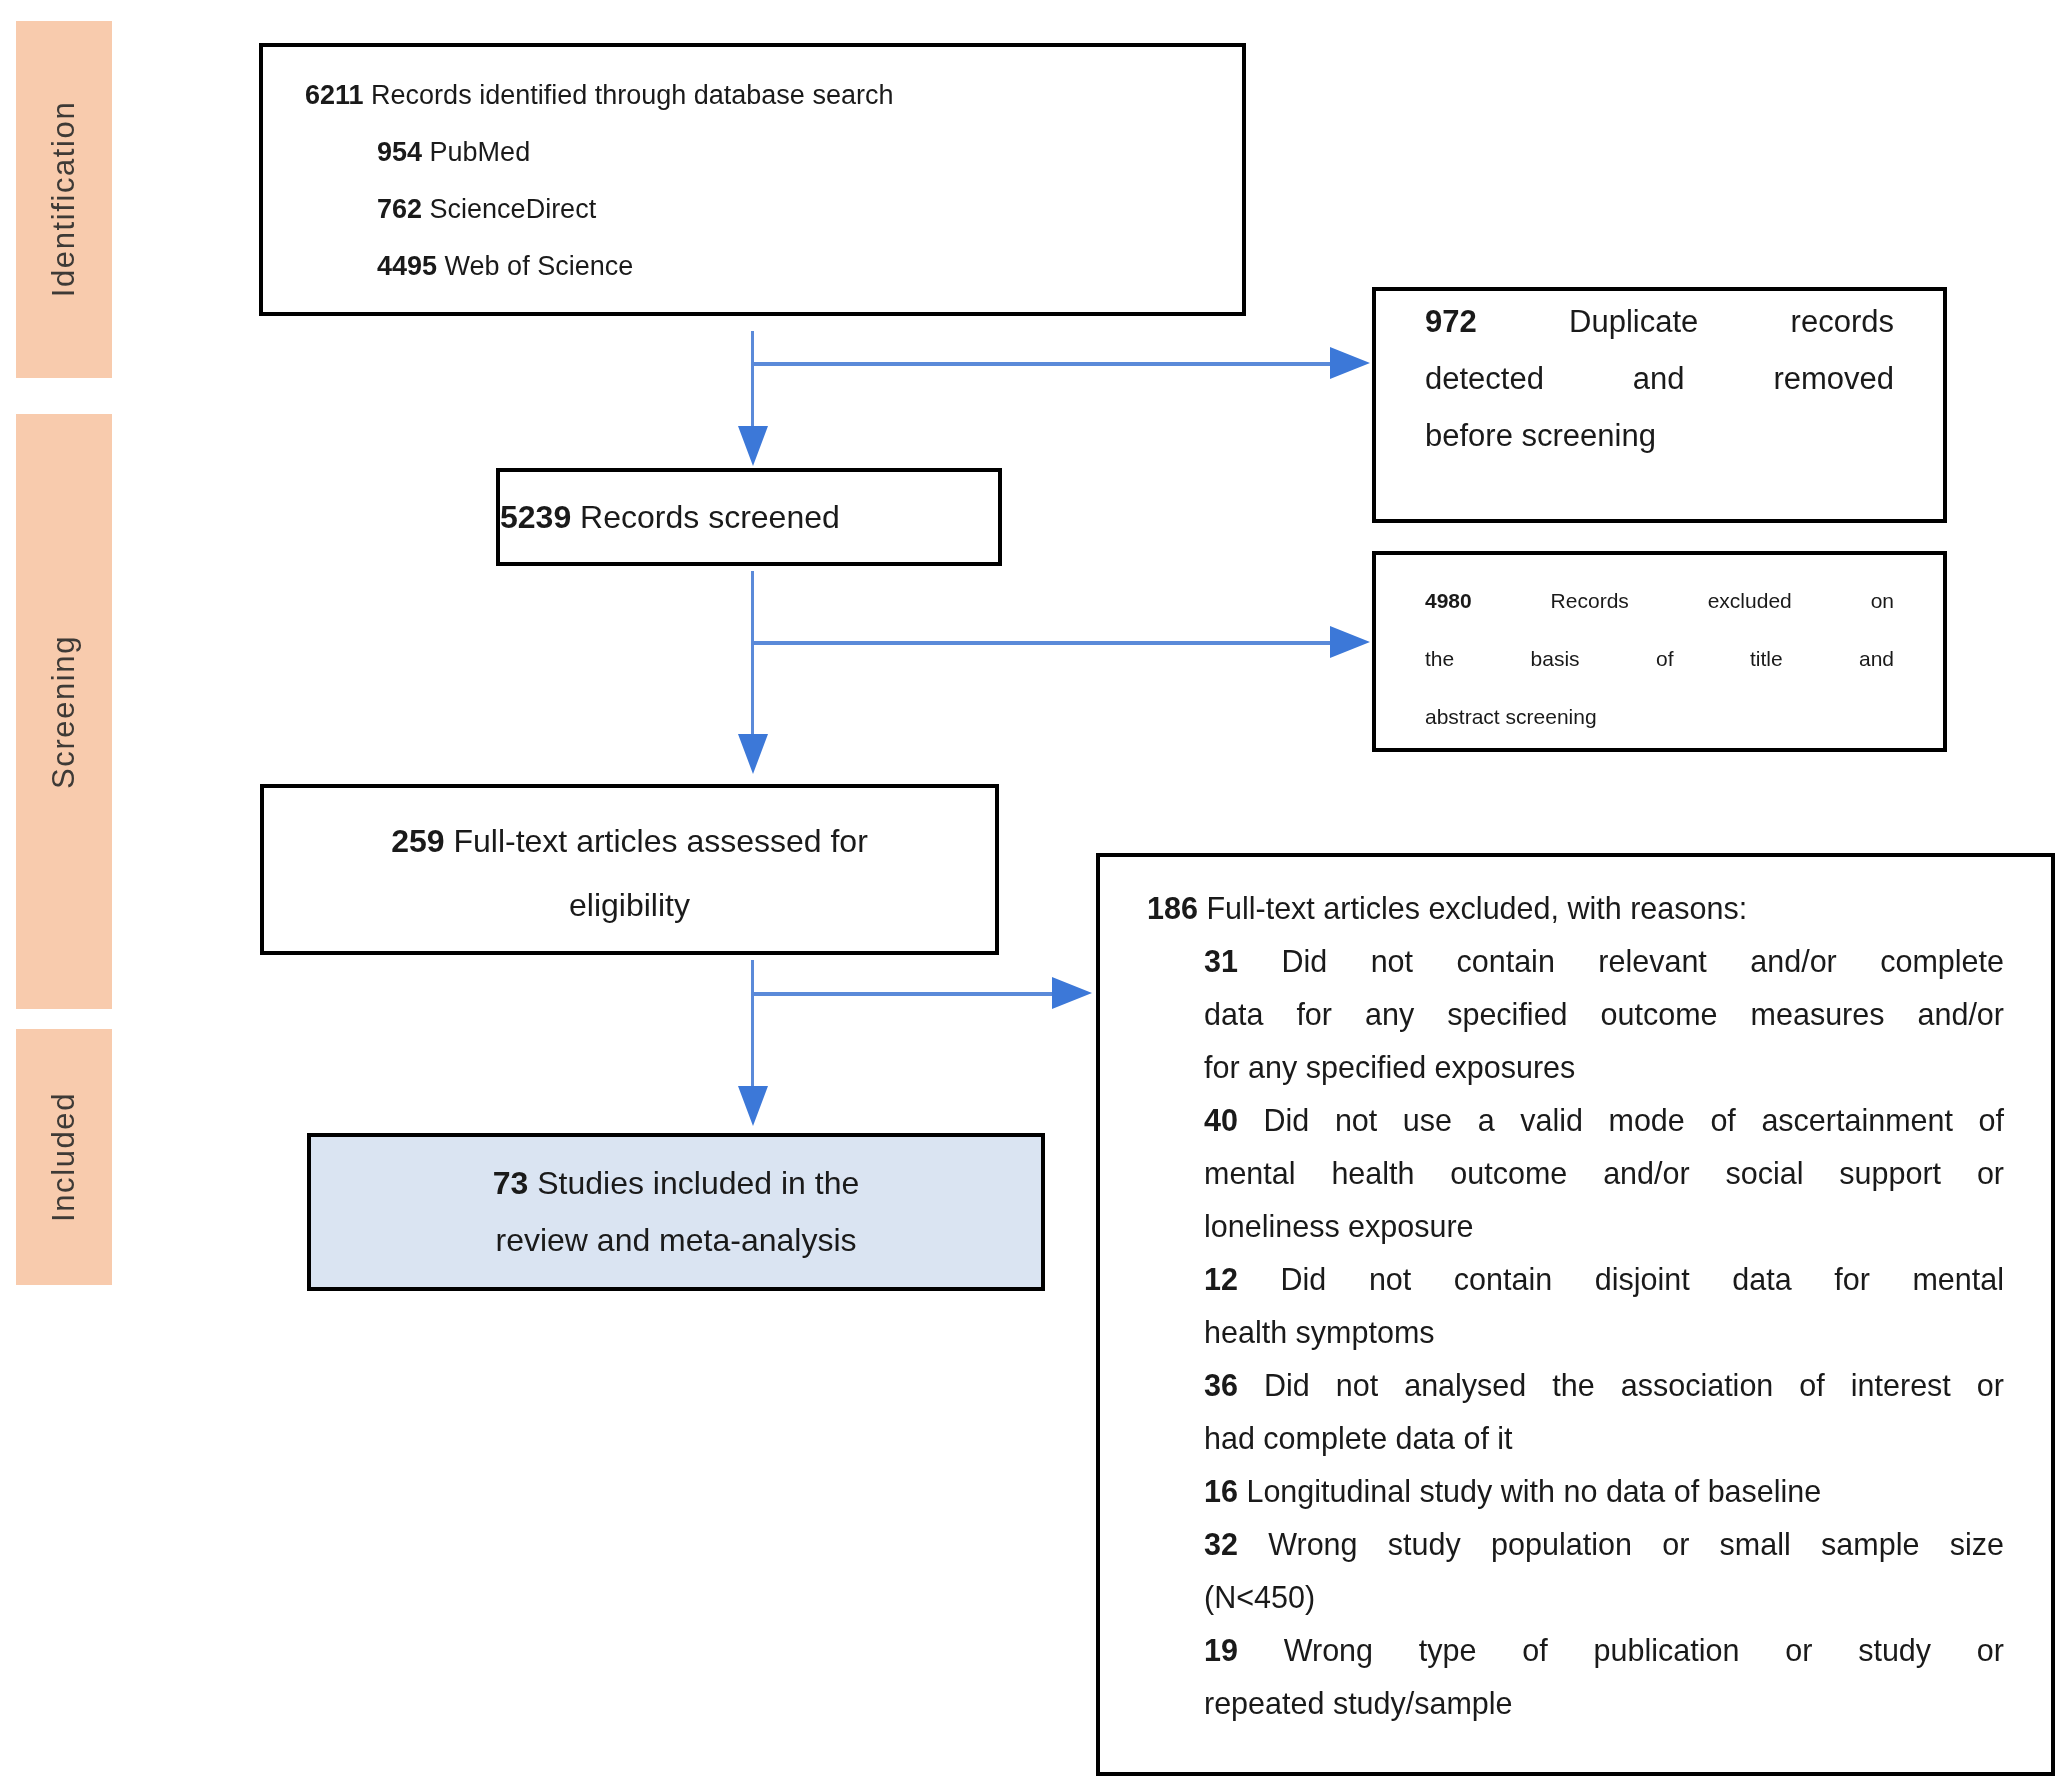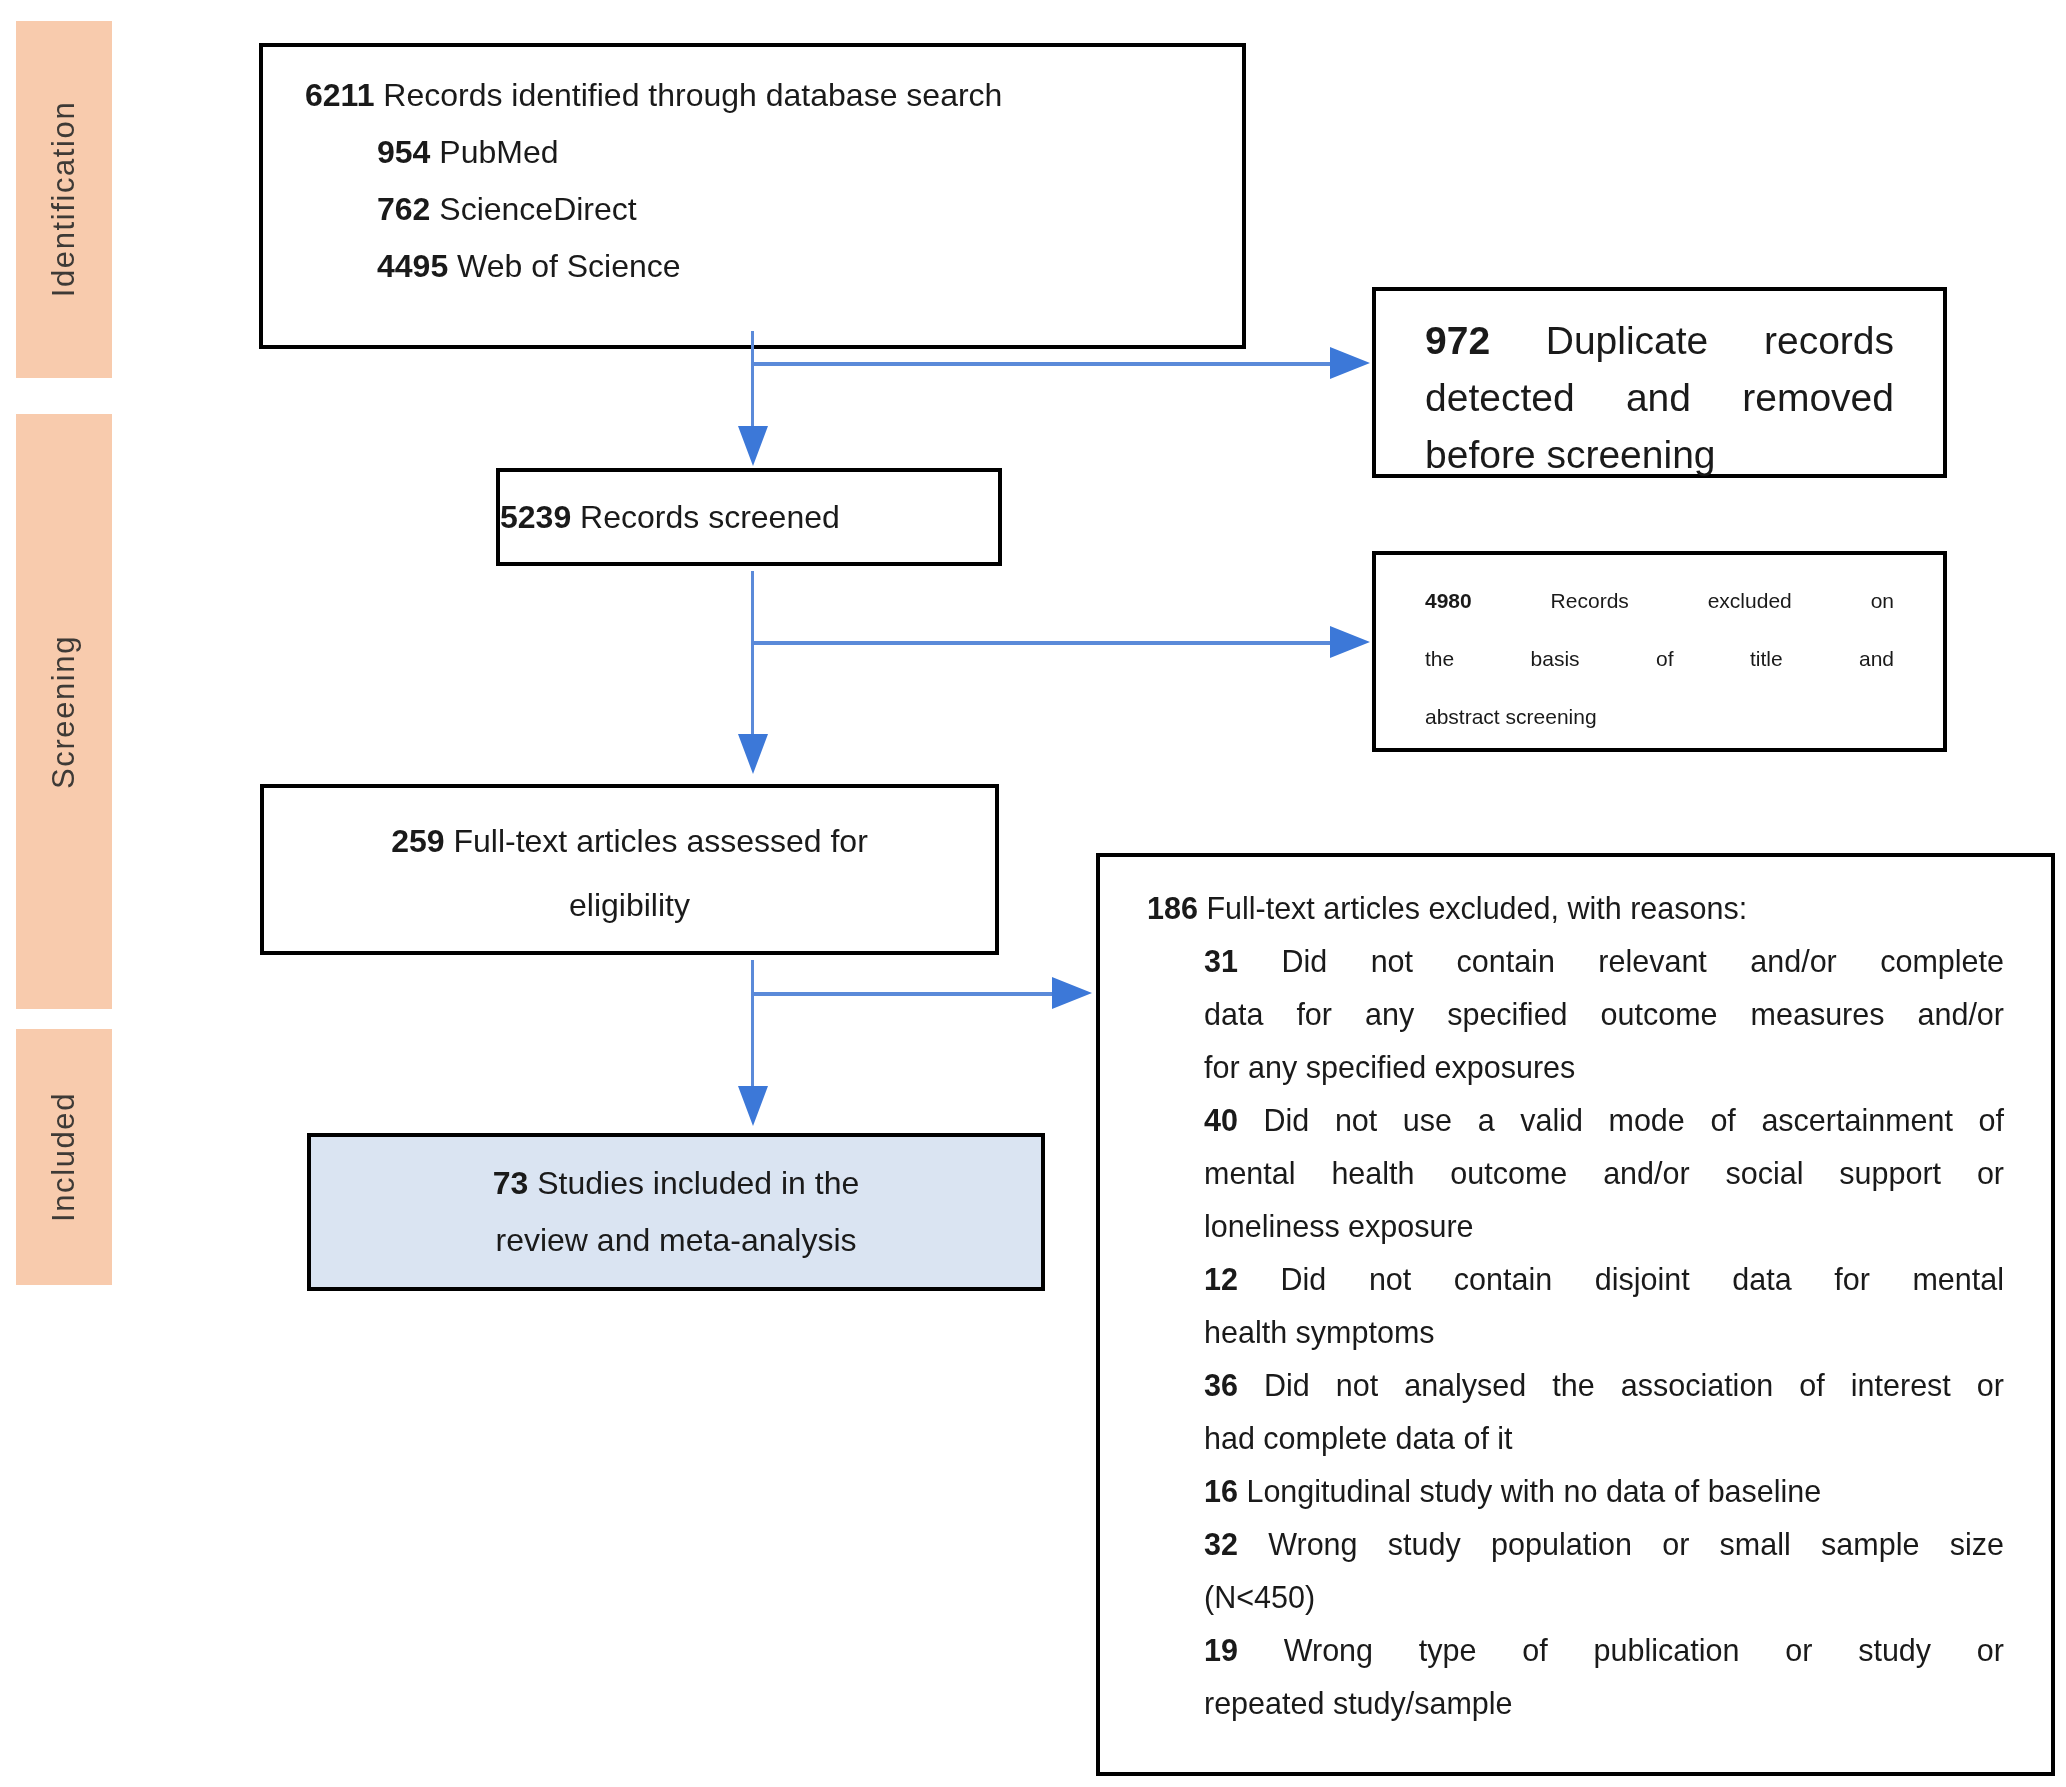--- a/index.html
+++ b/index.html
@@ -29,26 +29,26 @@
        border-left:15.5px solid transparent;border-right:15.5px solid transparent;
        border-top:40px solid var(--arrow-head);}
   .ah-right{position:absolute;width:0;height:0;
        border-top:16.5px solid transparent;border-bottom:16.5px solid transparent;
        border-left:40px solid var(--arrow-head);}
 
   #bar-ident{left:15.5px;top:20.7px;width:96px;height:357px;}
   #bar-screen{left:15.5px;top:414px;width:96px;height:595px;}
   #bar-incl{left:15.5px;top:1029px;width:96px;height:256px;}
 
-  #box-identified{left:259px;top:43px;width:987px;height:306px;
-       padding:19.7px 31px 0 42px;font-size:32px;line-height:57px;}
+  #box-identified{left:259px;top:43px;width:987px;height:273px;
+       padding:19.7px 31px 0 42px;font-size:27px;line-height:57px;}
   #box-identified .indent{margin-left:72px;}
 
-  #box-duplicates{left:1372px;top:287px;width:575px;height:191px;
-       padding:21px 49px 0 49px;font-size:39px;line-height:57px;}
+  #box-duplicates{left:1372px;top:287px;width:575px;height:236px;
+       padding:2px 49px 0 49px;font-size:31px;line-height:57px;}
 
   #box-screened{left:496px;top:468px;width:506px;height:98px;
        display:flex;align-items:center;justify-content:flex-start;font-size:32px;}
 
   #box-excl-screen{left:1372px;top:551px;width:575px;height:201px;
        padding:16.5px 49px 0 49px;font-size:21px;line-height:58px;}
 
   #box-assessed{left:260px;top:784px;width:739px;height:171px;
        padding-top:20.7px;font-size:32px;line-height:64px;text-align:center;}
 

